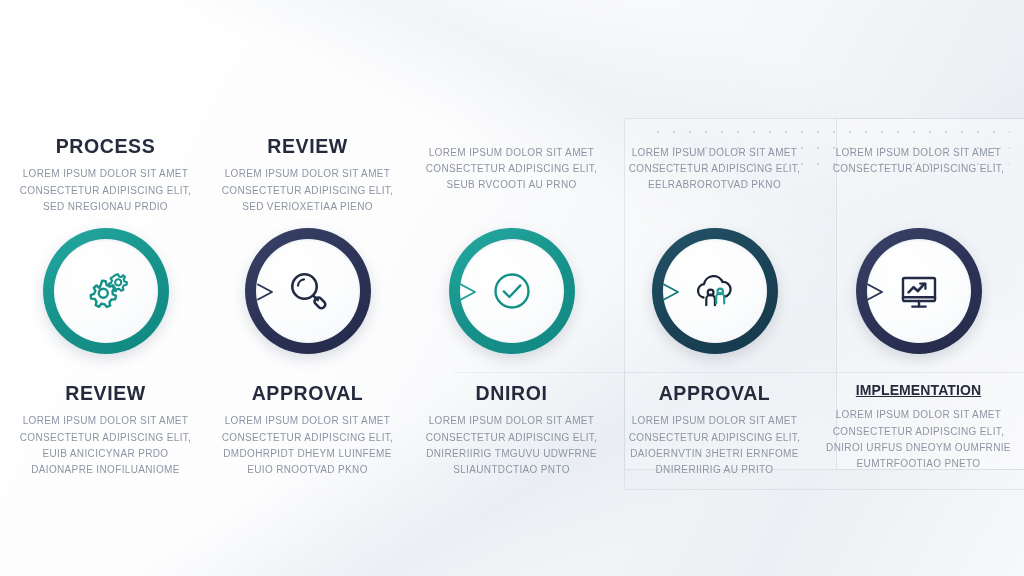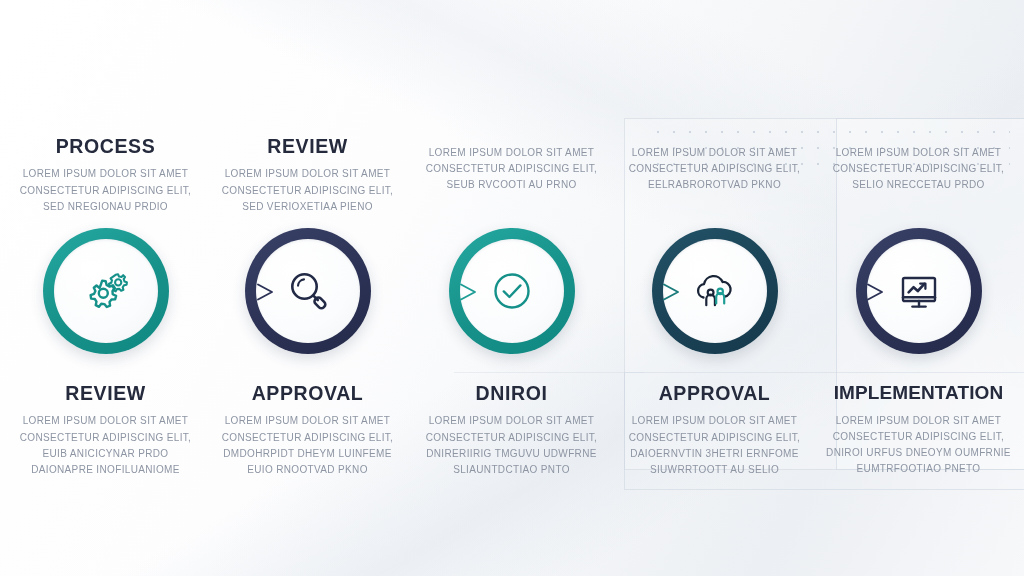--- a/index.html
+++ b/index.html
@@ -60,21 +60,21 @@
 
   .heading {
     font-size:19.5px;
     font-weight:700;
     letter-spacing:.6px;
     color:#252b3d;
     line-height:1.1;
     margin-bottom:9px;
     white-space:nowrap;
   }
-  .heading.narrow { font-size:19px; letter-spacing:.1px; }
+  .heading.narrow { font-size:14px; letter-spacing:.1px;text-decoration:underline; }
   .heading.empty { visibility:hidden; }
 
   .body-text {
     font-size:10px;
     line-height:1.62;
     letter-spacing:.35px;
     color:#8d95a3;
     font-weight:400;
   }
   .body-text div { white-space:nowrap; }
@@ -261,32 +261,31 @@
           </div>
         </div>
       </div>
 
       <div class="block bottom">
         <div class="heading">APPROVAL</div>
         <div class="body-text">
           <div>LOREM IPSUM DOLOR SIT AMET</div>
           <div>CONSECTETUR ADIPISCING ELIT,</div>
           <div>DAIOERNVTIN 3HETRI ERNFOME</div>
-          <div>SIUWRRTOOTT AU SELIO</div>
+          <div>DNIRERIIRIG AU PRITO</div>
         </div>
       </div>
     </div>
 
     <div class="step s4">
       <div class="block top">
         <div class="heading empty"></div>
         <div class="body-text">
           <div>LOREM IPSUM DOLOR SIT AMET</div>
           <div>CONSECTETUR ADIPISCING ELIT,</div>
-          <div>SELIO NRECCETAU PRDO</div>
         </div>
       </div>
 
       <div class="circle-wrap">
         <div class="ring navy">
           <div class="inner">
             <svg width="54" height="54" viewBox="0 0 54 54">
               <g fill="none" stroke="#222A46" stroke-width="2.4" stroke-linecap="round" stroke-linejoin="round">
                 <rect x="11" y="14" width="32" height="23" rx="1.6"></rect>
                 <path d="M11 33.3h32"></path>

